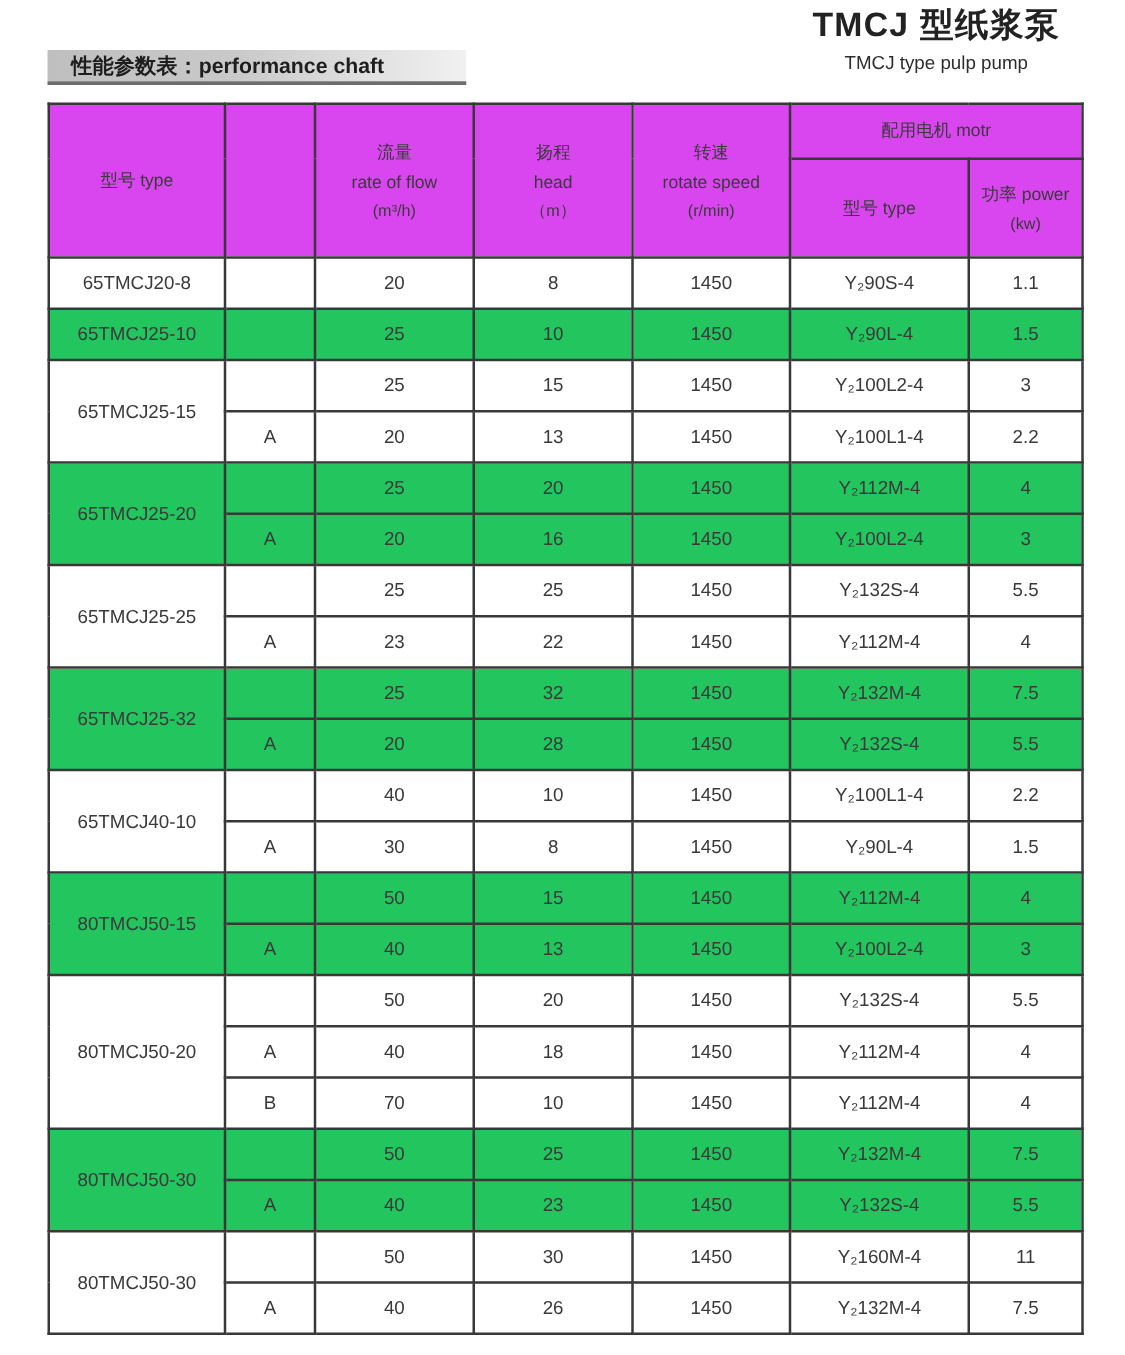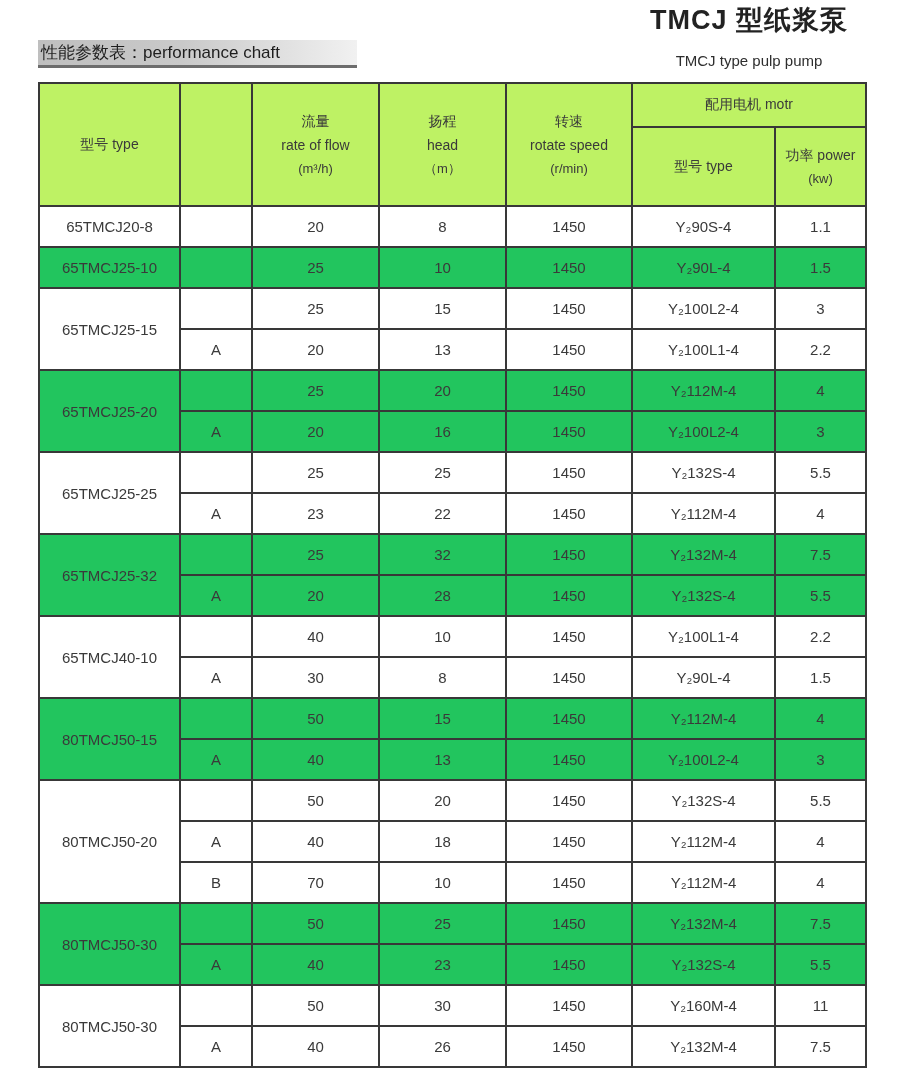--- a/index.html
+++ b/index.html
@@ -27,56 +27,56 @@
     font-size: 27px;
     font-weight: bold;
     color: #222;
     letter-spacing: 1px;
     line-height: 32px;
   }
   .sub-title {
     font-size: 15px;
     color: #2e2e2e;
     line-height: 22px;
-    margin-top: 14px;
+    margin-top: 4px;
   }
   
   .section-bar {
     position: absolute;
     left: 38px;
     top: 40px;
     width: 316px;
     height: 25px;
     line-height: 25px;
-    padding-left: 3px;
+    padding-left: 19px;
     background: linear-gradient(to right, #bfbfbf 0%, #c9c9c9 45%, #f1f1f1 100%);
     border-bottom: 3px solid #6d6d6d;
     font-size: 17px;
-    font-weight: normal;
+    font-weight: bold;
     color: #1e1e1e;
   }
   
   table.spec {
     position: absolute;
     left: 38px;
     top: 82px;
     width: 827px;
     border-collapse: collapse;
     table-layout: fixed;
     border: 2px solid #383838;
   }
   table.spec th, table.spec td {
     border: 2px solid #383838;
     text-align: center;
     vertical-align: middle;
     font-weight: normal;
     overflow: hidden;
   }
   thead th {
-    background: #bef264;
+    background: #d946ef;
     color: #3a3a3a;
     font-size: 14px;
   }
   tr.h1 { height: 44px; }
   tr.h2 { height: 79px; }
   .hline { line-height: 24px; }
   .hline.unit { font-size: 13px; }
   tbody tr { height: 41px; }
   tbody td {
     font-size: 15px;

